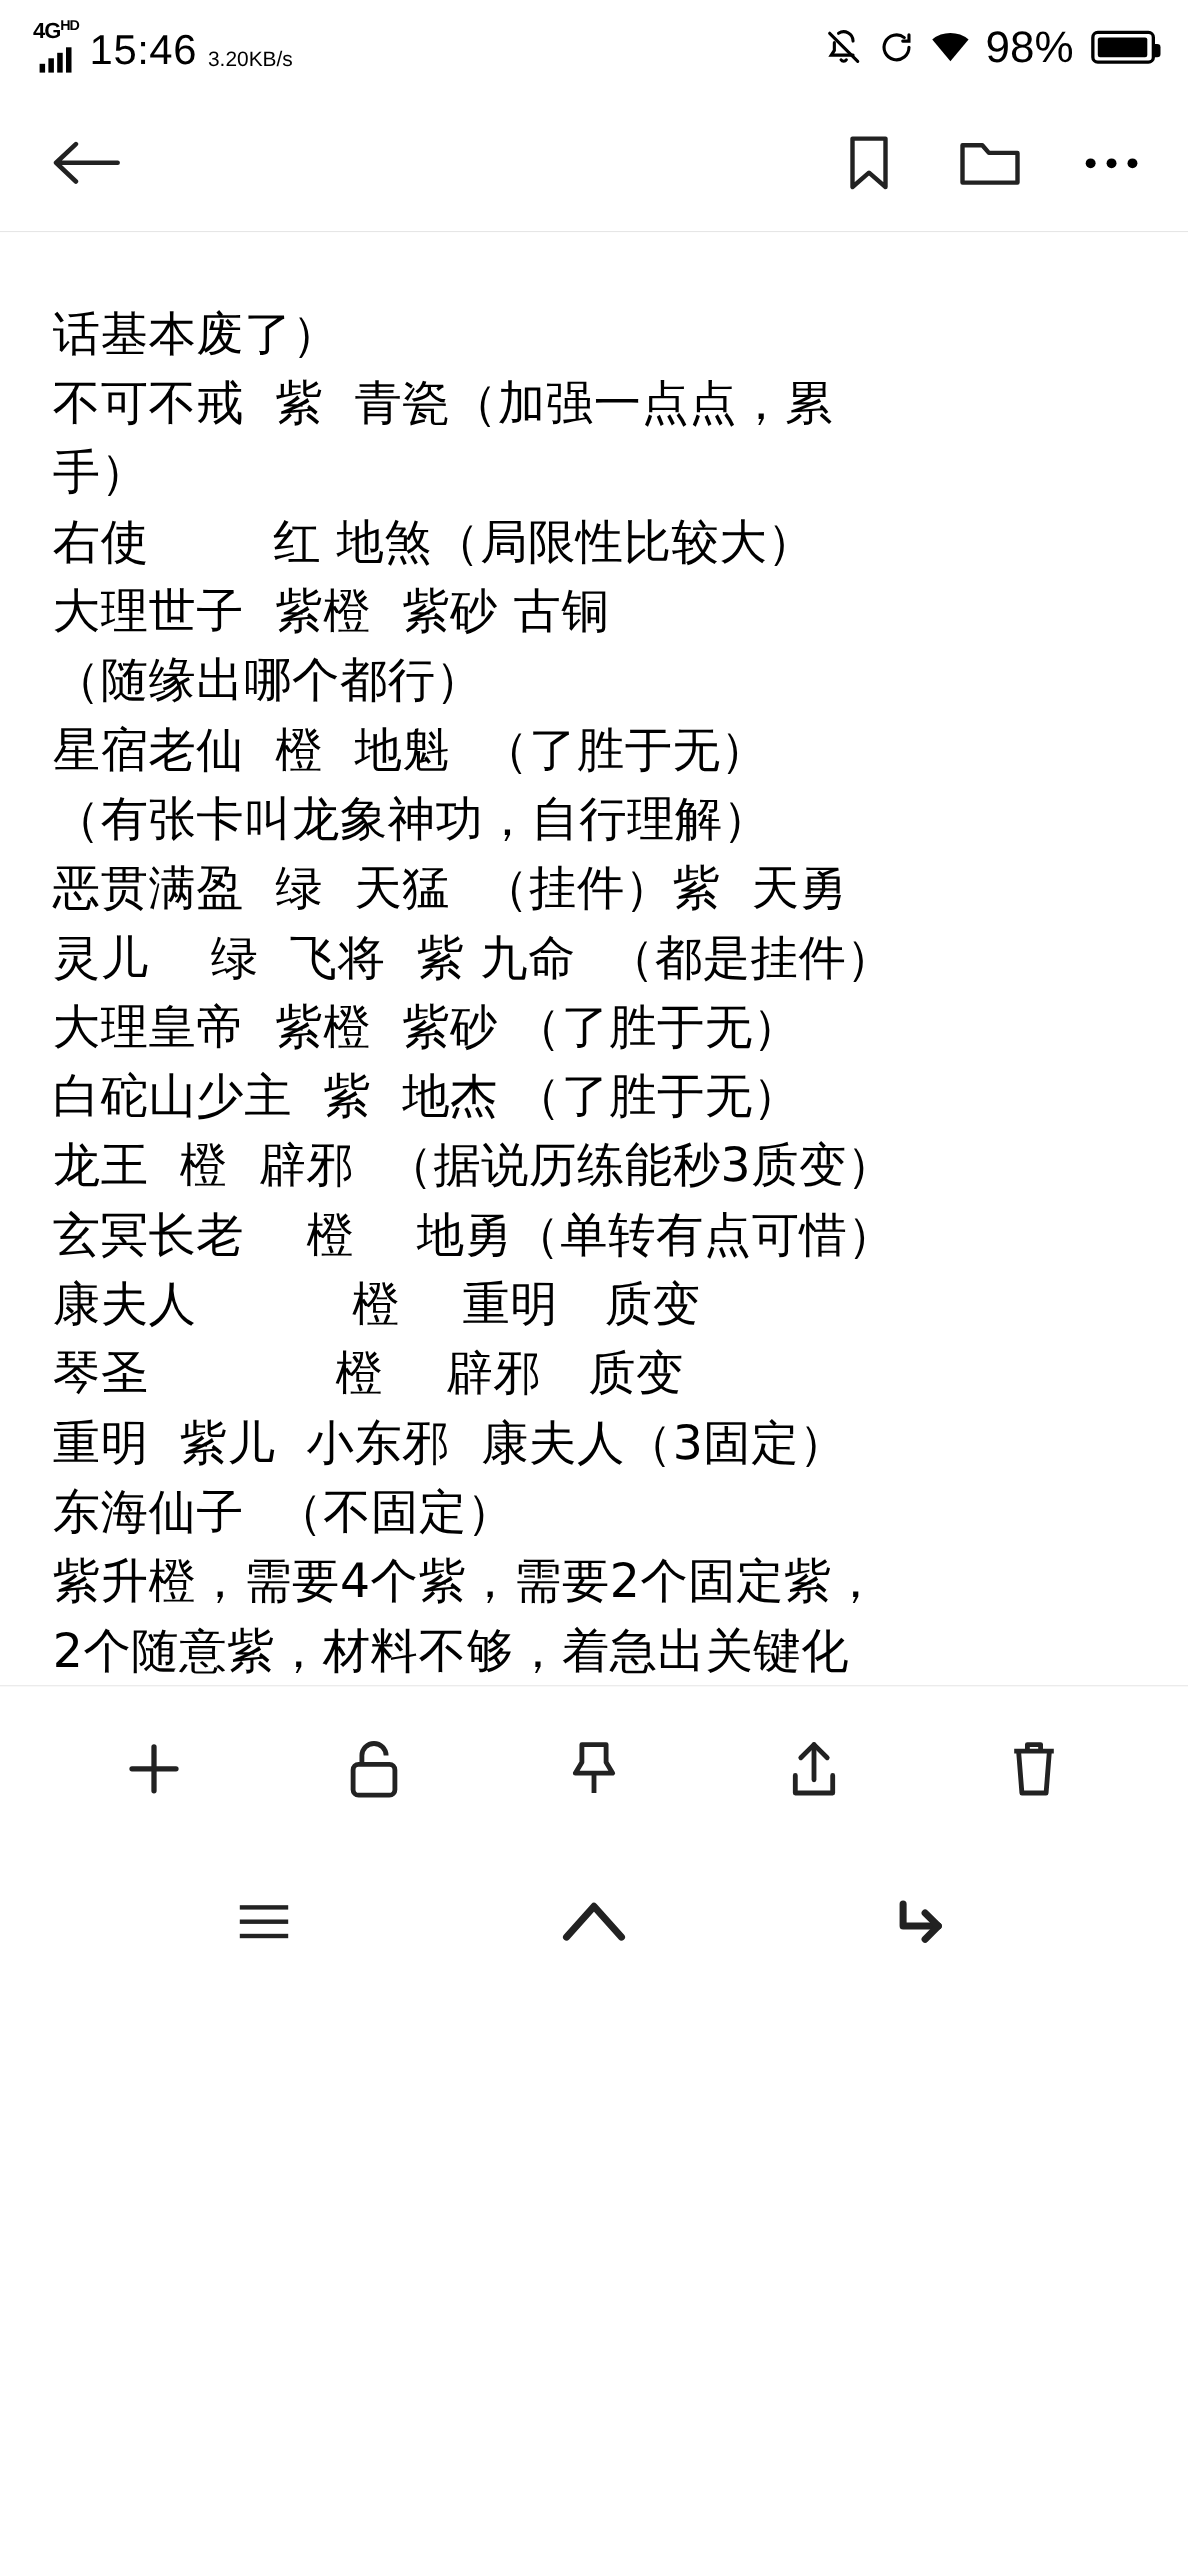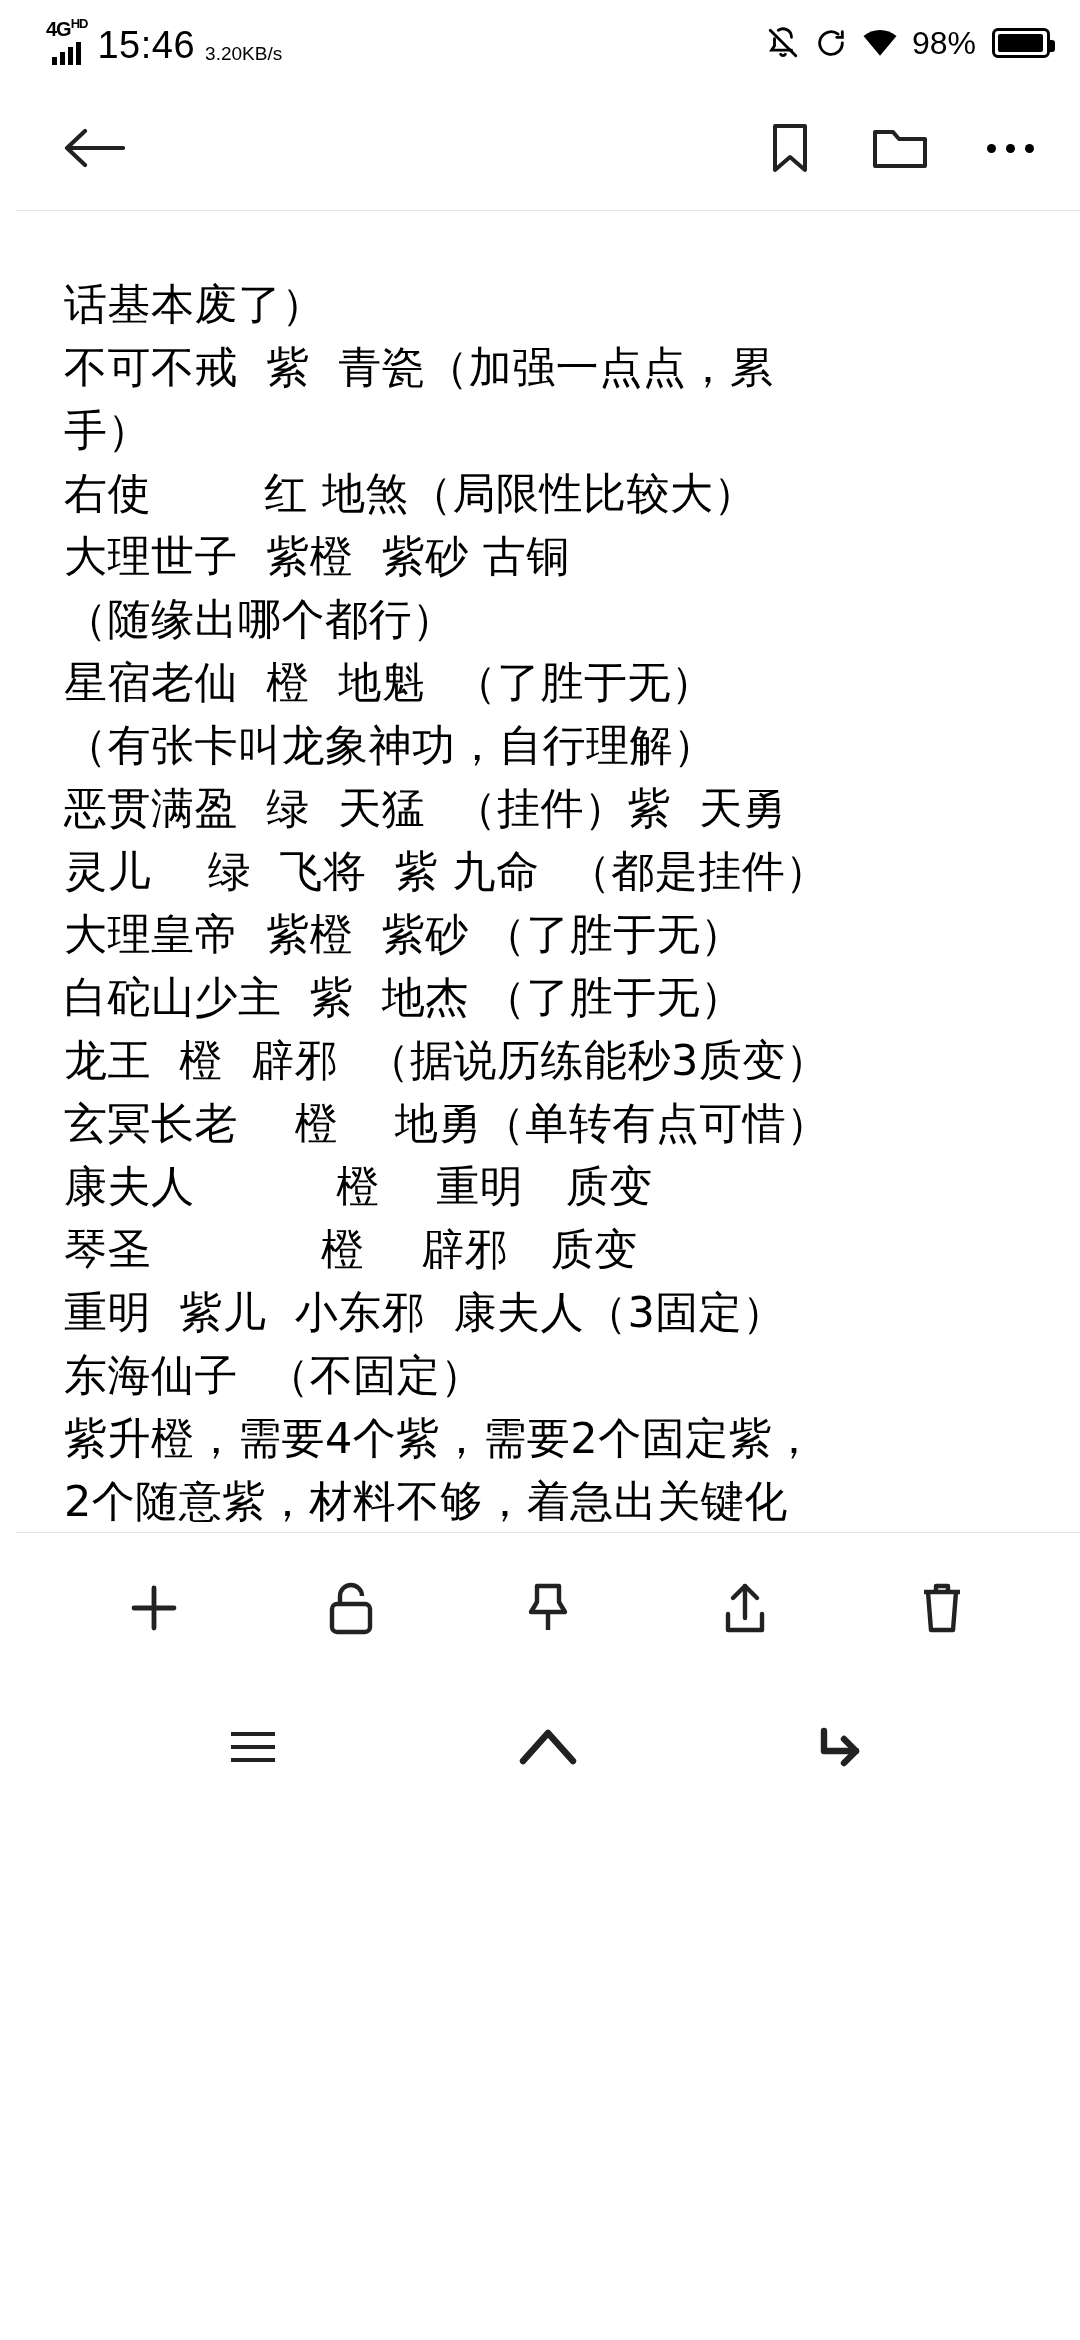--- a/index.html
+++ b/index.html
@@ -11,21 +11,20 @@
     color: #000000;
     overflow: hidden;
   }
   .phone {
     position: relative;
     width: 1080px;
     height: 1812px;
     display: flex;
     flex-direction: column;
     background: #ffffff;
-    padding-left: 16px;
   }
 
   
   .status-bar {
     height: 86px;
     flex: 0 0 86px;
     display: flex;
     align-items: center;
     padding: 0 30px;
     font-size: 34px;
@@ -76,21 +75,21 @@
     margin-bottom: 4px;
   }
   .status-spacer { flex: 1; }
   .status-right {
     display: flex;
     align-items: center;
     gap: 14px;
   }
   .status-right svg { display: block; }
   .battery-pct {
-    font-size: 32px;
+    font-size: 40px;
     margin-right: 2px;
   }
   .battery {
     position: relative;
     width: 58px;
     height: 30px;
     border: 3px solid #000;
     border-radius: 6px;
     display: flex;
     align-items: center;

